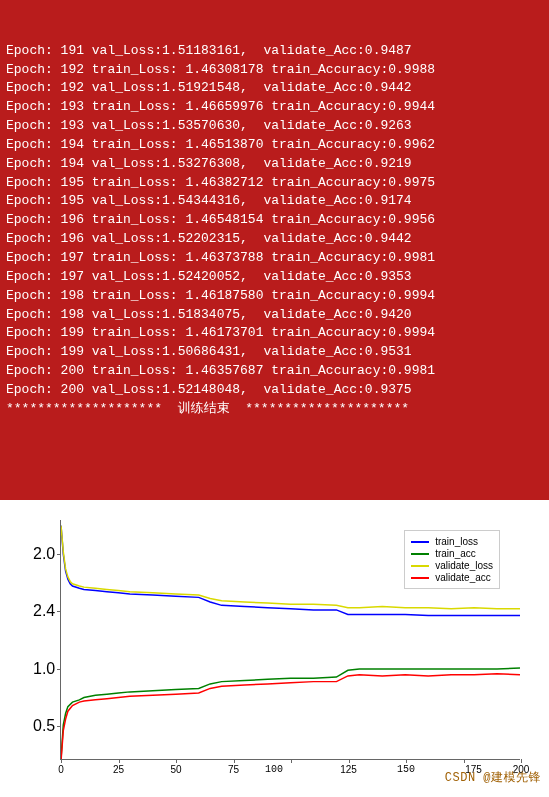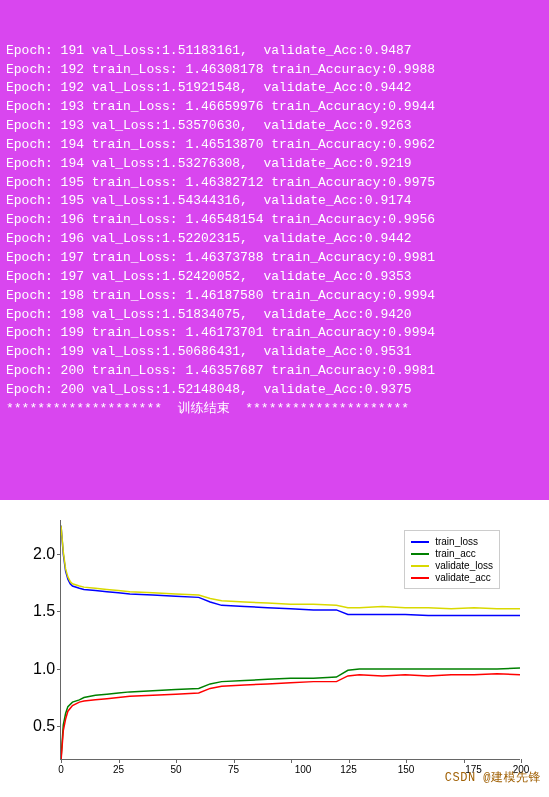--- a/index.html
+++ b/index.html
@@ -3,21 +3,21 @@
   <meta charset="utf-8">
   <style>
     * { margin: 0; padding: 0; box-sizing: border-box; }
     body {
       width: 549px;
       height: 797px;
       background: #fff;
       font-family: monospace;
     }
     .terminal {
-      background: #d946ef;
+      background: #b91c1c;
       color: #fff;
       padding: 4px 6px;
       font-family: "Courier New", monospace;
       font-size: 13px;
       line-height: 1.45;
       white-space: pre;
       width: 549px;
       height: 500px;
       overflow: hidden;
     }
@@ -117,39 +117,39 @@
         <path d="M0.0,5.7 L2.3,34.3 L4.6,51.4 L6.9,59.4 L9.2,64.0 L11.5,66.3 L18.4,68.6 L23.0,69.7 L34.5,70.9 L46.0,72.0 L57.5,73.1 L69.0,74.3 L92.0,75.4 L115.0,76.6 L138.0,77.7 L149.5,82.3 L161.0,85.7 L184.0,86.9 L207.0,88.0 L230.0,89.1 L253.0,90.3 L276.0,90.3 L287.5,94.9 L299.0,94.9 L322.0,94.9 L345.0,94.9 L368.0,96.0 L391.0,96.0 L414.0,96.0 L437.0,96.0 L460.0,96.0 " stroke="#0000ff" fill="none" stroke-width="1.5"></path>
         <path d="M0.0,240.0 L2.3,205.7 L4.6,194.3 L6.9,187.4 L11.5,182.9 L18.4,180.6 L23.0,178.3 L34.5,176.0 L46.0,174.9 L57.5,173.7 L69.0,172.6 L92.0,171.4 L115.0,170.3 L138.0,169.1 L149.5,164.6 L161.0,162.3 L184.0,161.1 L207.0,160.0 L230.0,158.9 L253.0,158.9 L276.0,157.7 L287.5,150.9 L299.0,149.7 L322.0,149.7 L345.0,149.7 L368.0,149.7 L391.0,149.7 L414.0,149.7 L437.0,149.7 L460.0,148.6 " stroke="#008000" fill="none" stroke-width="1.5"></path>
         <path d="M0.0,5.7 L2.3,32.0 L4.6,49.1 L6.9,57.1 L9.2,61.7 L11.5,64.0 L18.4,66.3 L23.0,67.4 L34.5,68.6 L46.0,69.7 L57.5,70.9 L69.0,72.0 L92.0,73.1 L115.0,74.3 L138.0,75.4 L149.5,78.9 L161.0,81.1 L184.0,82.3 L207.0,83.4 L230.0,84.6 L253.0,84.6 L276.0,85.7 L287.5,88.0 L299.0,88.0 L322.0,86.9 L345.0,88.0 L368.0,88.0 L391.0,89.1 L414.0,88.0 L437.0,89.1 L460.0,89.1 " stroke="#d9d900" fill="none" stroke-width="1.5"></path>
         <path d="M0.0,242.3 L2.3,211.4 L4.6,200.0 L6.9,192.0 L11.5,186.3 L18.4,182.9 L23.0,181.7 L34.5,180.6 L46.0,179.4 L57.5,178.3 L69.0,177.1 L92.0,176.0 L115.0,174.9 L138.0,173.7 L149.5,169.1 L161.0,166.9 L184.0,165.7 L207.0,164.6 L230.0,163.4 L253.0,162.3 L276.0,162.3 L287.5,156.6 L299.0,155.4 L322.0,156.6 L345.0,155.4 L368.0,156.6 L391.0,155.4 L414.0,155.4 L437.0,154.3 L460.0,155.4 " stroke="#ff0000" fill="none" stroke-width="1.5"></path>
       </svg>
     <div id="yticks">
         <div class="y-tick" style="top: 205.714px;">0.5</div>
         <div class="tick-mark-y" style="top: 205.714px;"></div>
         <div class="y-tick" style="top: 148.571px;">1.0</div>
         <div class="tick-mark-y" style="top: 148.571px;"></div>
-        <div class="y-tick" style="top: 91.4286px;">1.5</div>
+        <div class="y-tick" style="top: 91.4286px;">2.4</div>
         <div class="tick-mark-y" style="top: 91.4286px;"></div>
         <div class="y-tick" style="top: 34.2857px;">2.0</div>
         <div class="tick-mark-y" style="top: 34.2857px;"></div>
       </div>
     <div id="xticks">
         <div class="x-tick" style="left: 0px;">0</div>
         <div class="tick-mark-x" style="left: 0px;"></div>
         <div class="x-tick" style="left: 57.5px;">25</div>
         <div class="tick-mark-x" style="left: 57.5px;"></div>
         <div class="x-tick" style="left: 115px;">50</div>
         <div class="tick-mark-x" style="left: 115px;"></div>
         <div class="x-tick" style="left: 172.5px;">75</div>
         <div class="tick-mark-x" style="left: 172.5px;"></div>
-        <div class="x-tick" style="left: 242px;">100</div>
+        <div class="x-tick" style="left: 213px; font-family: Liberation Mono, monospace;">100</div>
         <div class="tick-mark-x" style="left: 230px;"></div>
         <div class="x-tick" style="left: 287.5px; text-align: center;">125</div>
         <div class="tick-mark-x" style="left: 287.5px;"></div>
-        <div class="x-tick" style="left: 345px;">150</div>
+        <div class="x-tick" style="left: 345px; font-family: Liberation Mono, monospace;">150</div>
         <div class="tick-mark-x" style="left: 345px;"></div>
         <div class="x-tick" style="left: 402.5px; margin-left: 10px;">175</div>
         <div class="tick-mark-x" style="left: 402.5px;"></div>
         <div class="x-tick" style="left: 460px;">200</div>
         <div class="tick-mark-x" style="left: 460px;"></div>
       </div>
   </div>
   <div class="watermark">CSDN @建模先锋</div>
 </div>
 

